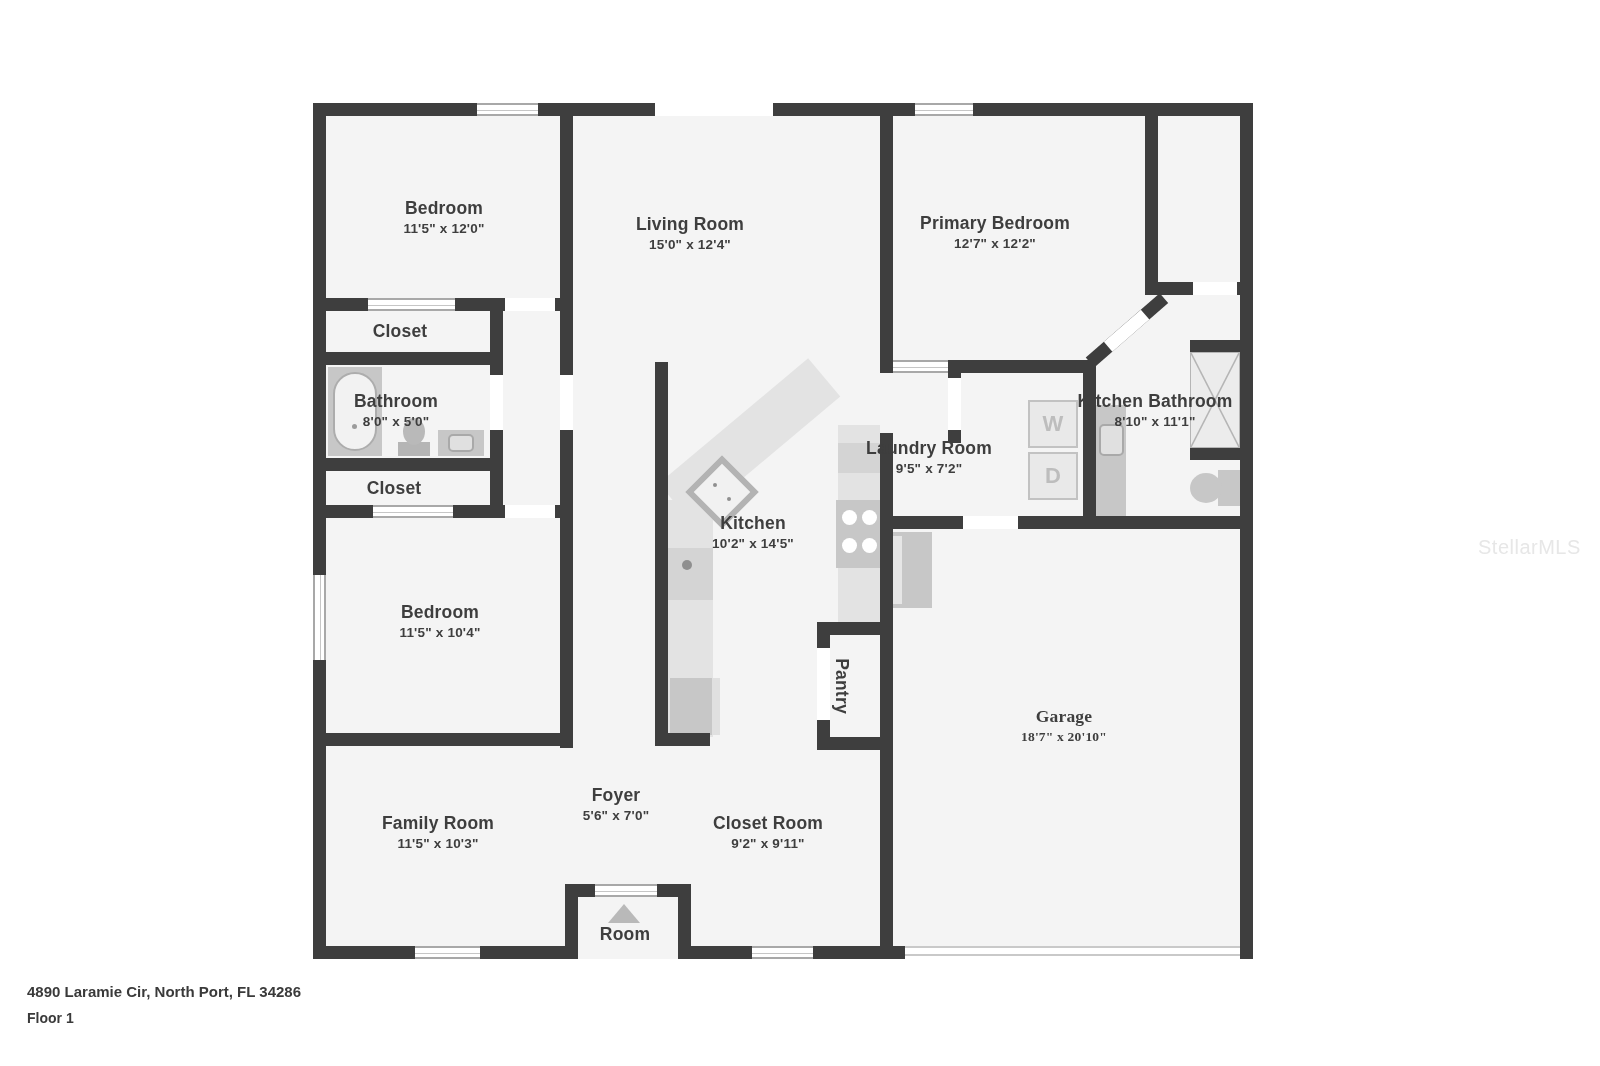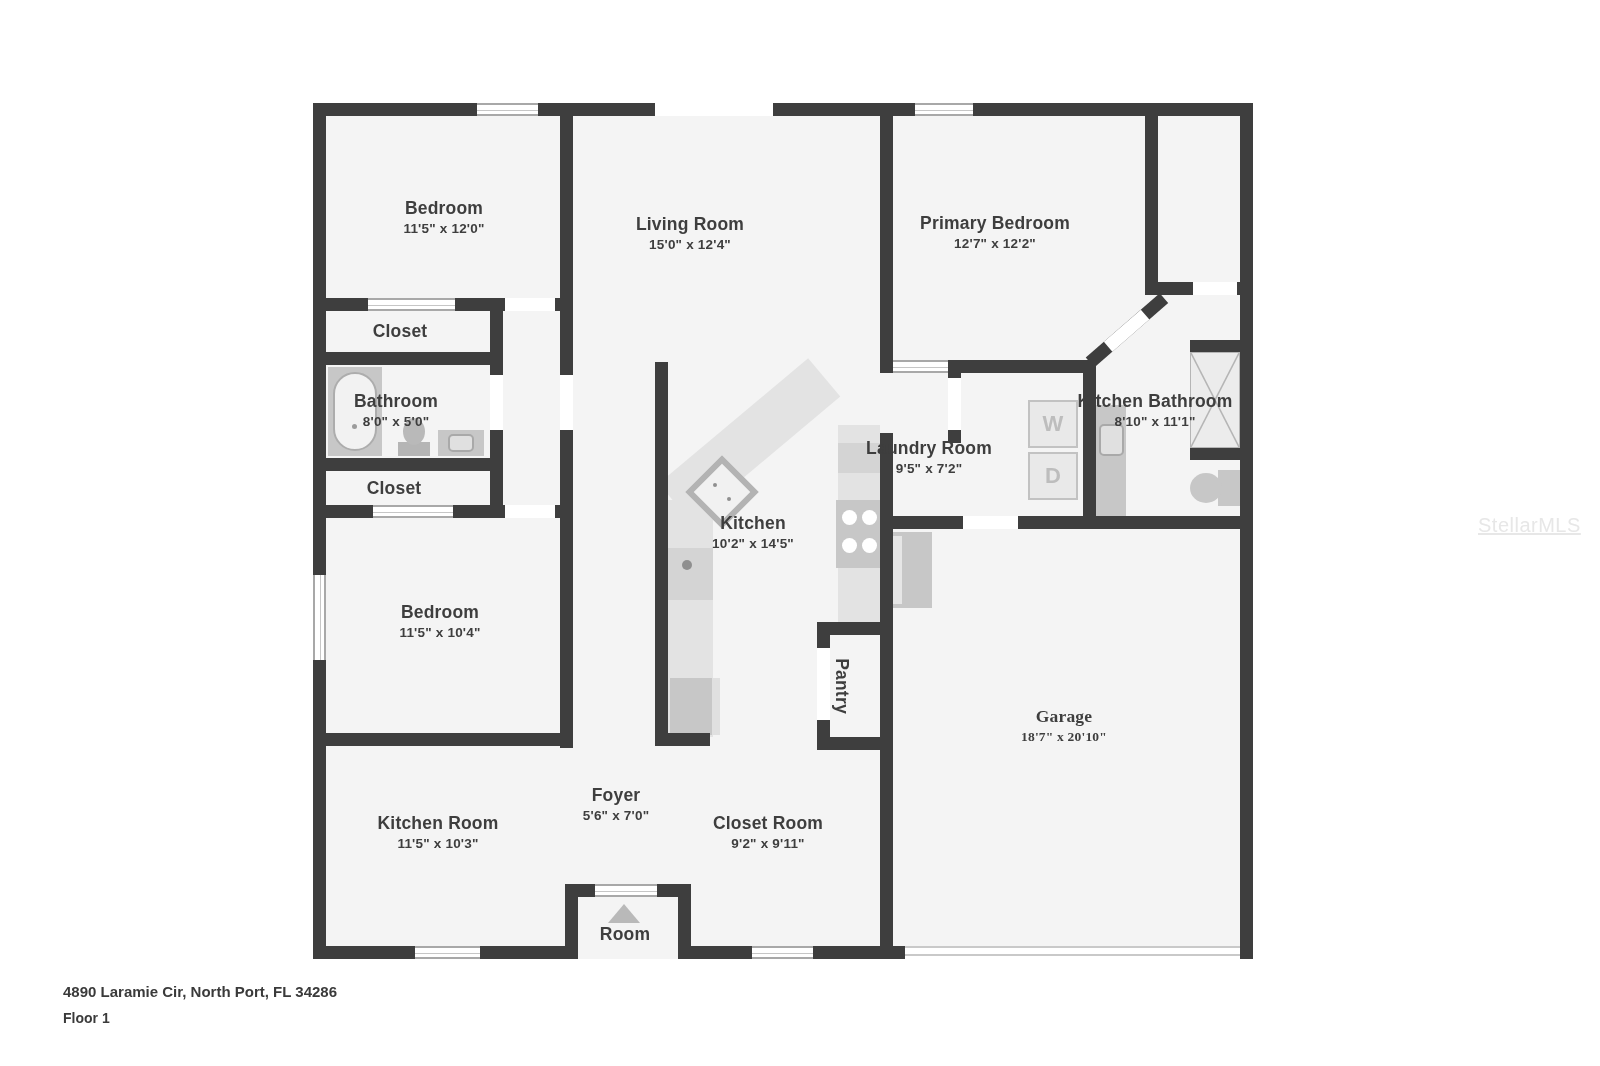--- a/index.html
+++ b/index.html
@@ -18,21 +18,21 @@
   .counter{position:absolute;background:#e3e3e3;z-index:19;}
   .room-label{position:absolute;z-index:50;text-align:center;color:#3e3e3e;transform:translate(-50%,-50%);white-space:nowrap;}
   .room-label .nm{display:block;font-size:17.5px;font-weight:bold;line-height:22px;letter-spacing:.2px;}
   .room-label .dm{display:block;font-size:13.5px;font-weight:bold;line-height:19px;letter-spacing:.2px;}
   .room-label.wrap{white-space:normal;width:110px;}
   .room-label.rot{transform:translate(-50%,-50%) rotate(90deg);}
   .appl{position:absolute;background:#e9e9e9;border:2px solid #c2c2c2;box-sizing:border-box;z-index:22;
         display:flex;align-items:center;justify-content:center;font-size:22px;font-weight:bold;color:#bdbdbd;}
   .burner{position:absolute;width:15px;height:15px;border-radius:50%;background:#fff;z-index:23;}
   .dot{position:absolute;border-radius:50%;background:#8f8f8f;z-index:24;}
-  .footer-line{position:absolute;color:#3a3a3a;font-weight:bold;z-index:60;margin-left:36px;}
+  .footer-line{position:absolute;color:#3a3a3a;font-weight:bold;z-index:60;}
   .watermark{position:absolute;color:#e7e7e7;font-size:20px;letter-spacing:.5px;z-index:5;}
   .tri{position:absolute;width:0;height:0;border-left:16px solid transparent;border-right:16px solid transparent;
        border-bottom:19px solid #b9b9b9;z-index:25;}
   .tub{position:absolute;background:#f2f2f2;border:2px solid #adadad;border-radius:22px;box-sizing:border-box;z-index:22;}
   .oval{position:absolute;border-radius:50%;background:#b9b9b9;z-index:23;}
   .sinkbox{position:absolute;background:#e0e0e0;border:2px solid #a9a9a9;border-radius:5px;box-sizing:border-box;z-index:23;}
   .shower{position:absolute;background:#ececec;border:1px solid #b5b5b5;box-sizing:border-box;z-index:20;}
   .island{position:absolute;background:#f1f1f1;border:6px solid #b3b3b3;box-sizing:border-box;transform:rotate(45deg);z-index:21;}
   .diag{position:absolute;background:#e3e3e3;transform:rotate(-40deg);z-index:18;}
   .ang{position:absolute;background:#3e3e3e;transform-origin:left center;transform:rotate(-41deg);z-index:30;}
@@ -188,33 +188,33 @@
     <span class="dm">10'2" x 14'5"</span>
   </div>
   <div class="room-label rot" style="left:842px;top:686px;">
     <span class="nm">Pantry</span>
   </div>
   <div class="room-label" style="left:1064px;top:725px;font-family:Liberation Serif, serif;">
     <span class="nm">Garage</span>
     <span class="dm">18'7" x 20'10"</span>
   </div>
   <div class="room-label" style="left:438px;top:832px;">
-    <span class="nm">Kitchen Room</span>
+    <span class="nm">Family Room</span>
     <span class="dm">11'5" x 10'3"</span>
   </div>
   <div class="room-label" style="left:616px;top:804px;">
     <span class="nm">Foyer</span>
     <span class="dm">5'6" x 7'0"</span>
   </div>
   <div class="room-label" style="left:768px;top:832px;">
     <span class="nm">Closet Room</span>
     <span class="dm">9'2" x 9'11"</span>
   </div>
   <div class="room-label" style="left:625px;top:934px;">
     <span class="nm">Room</span>
   </div>
 
-  <div class="watermark" style="left:1478px;top:514px;text-decoration:underline;">StellarMLS</div>
+  <div class="watermark" style="left:1478px;top:536px;">StellarMLS</div>
 
   <div class="footer-line" style="left:27px;top:983px;font-size:15px;">4890 Laramie Cir, North Port, FL 34286</div>
   <div class="footer-line" style="left:27px;top:1010px;font-size:14px;">Floor 1</div>
 
 </div>
 
 </body></html>

